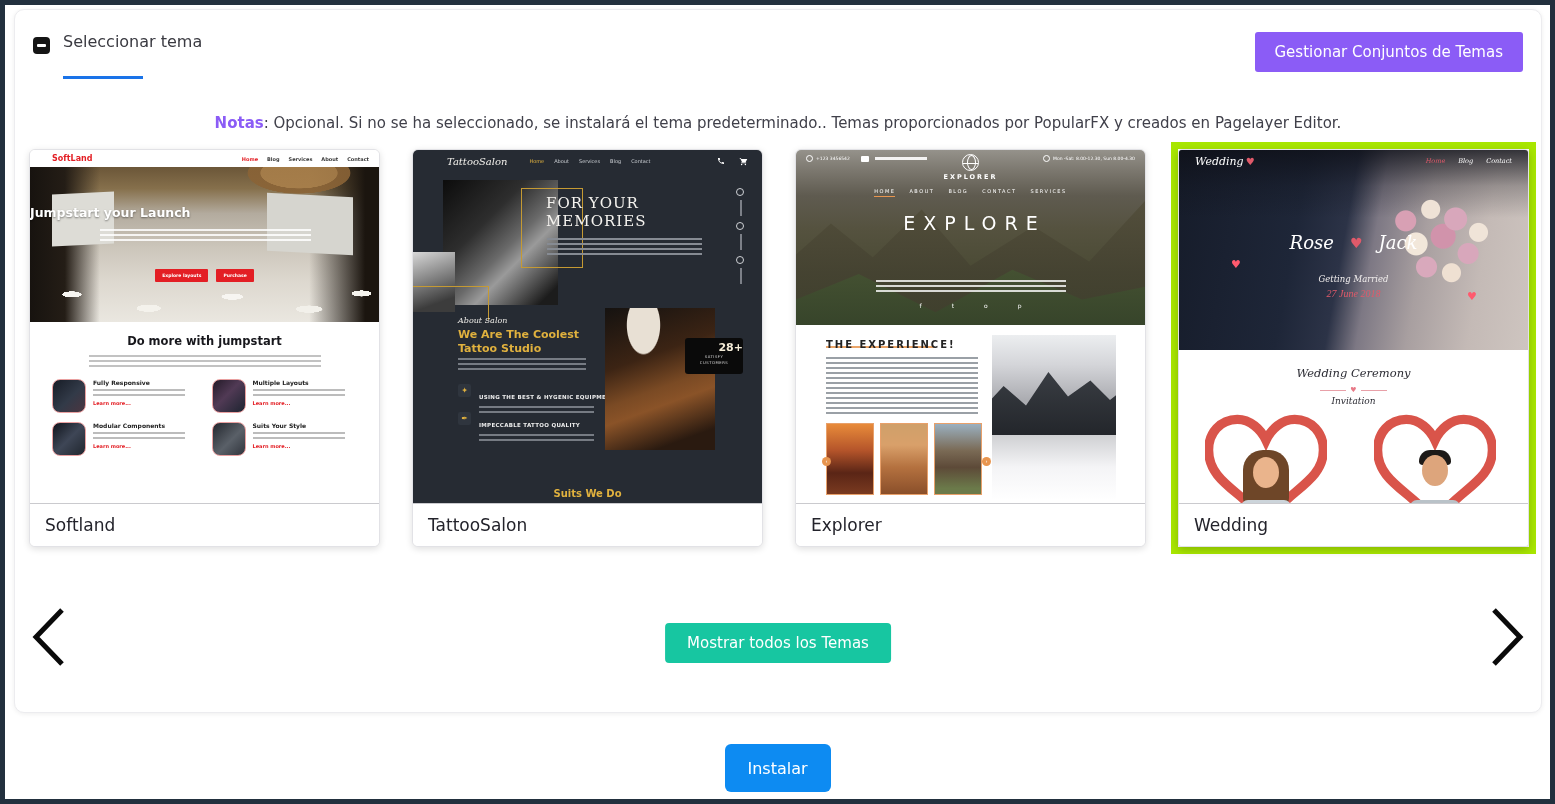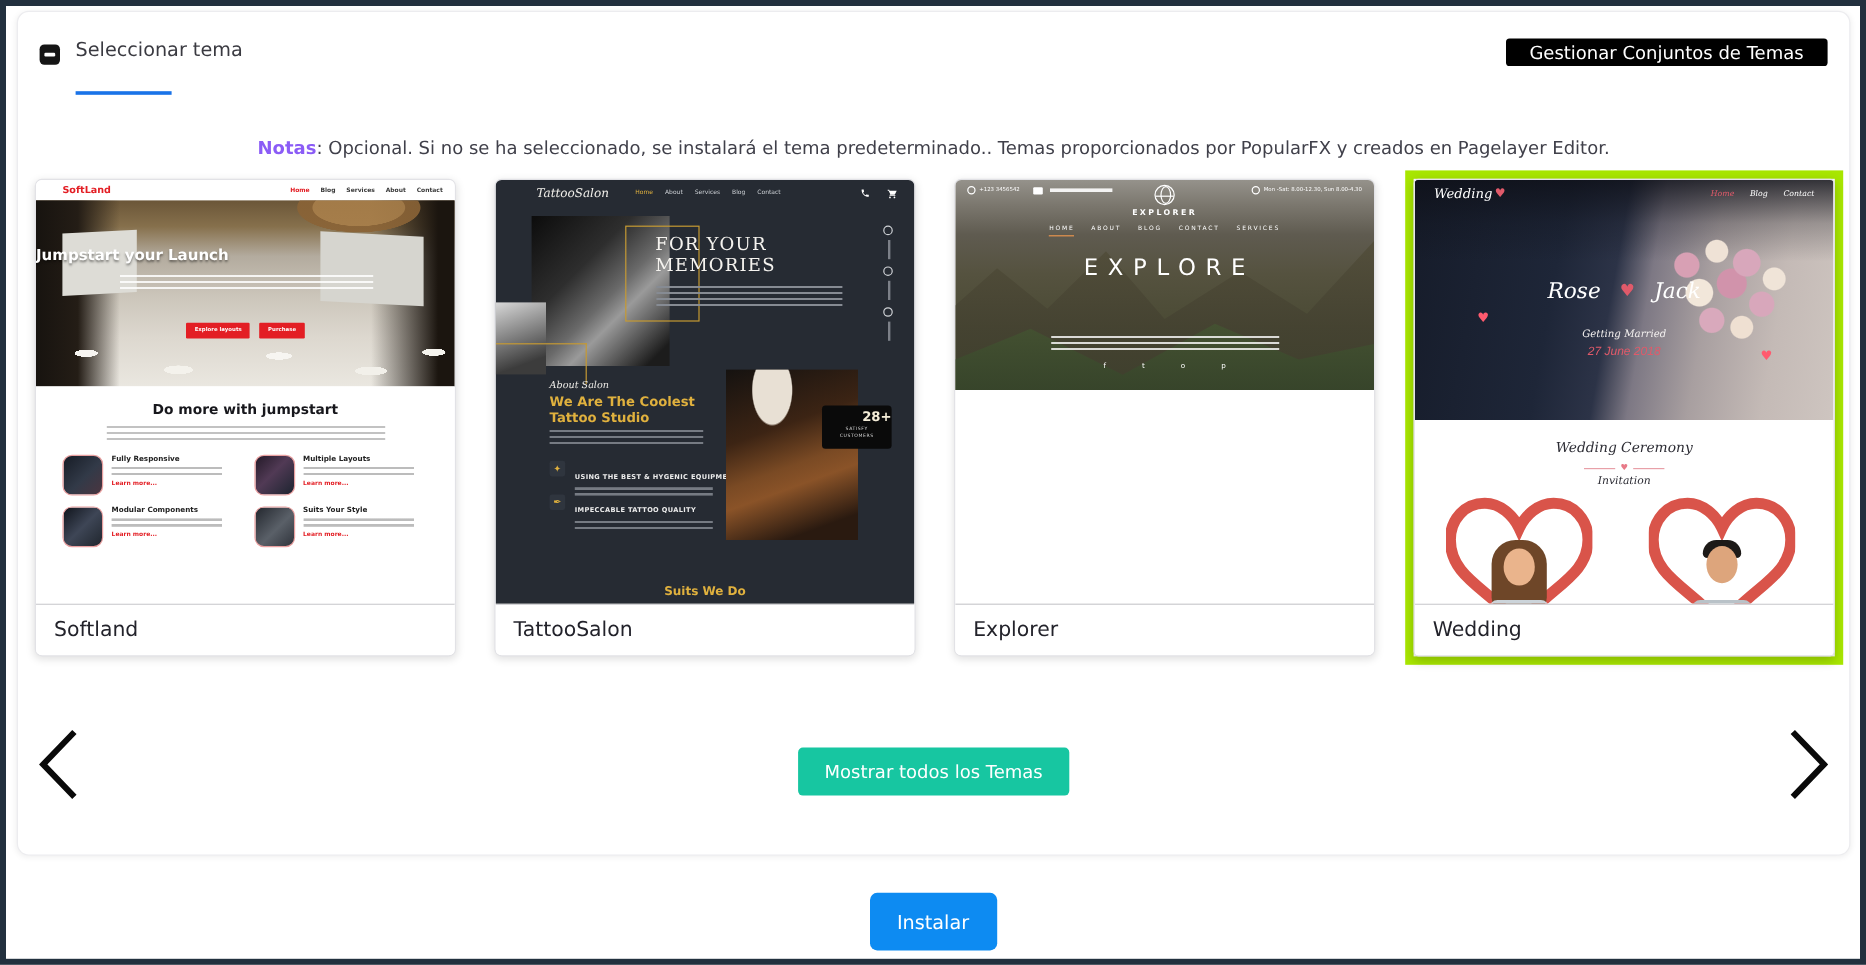--- a/index.html
+++ b/index.html
@@ -26,22 +26,22 @@
     content:""; position:absolute; left:4px; top:7px; width:9px; height:3px;
     background:#fff; border-radius:1px;
   }
   .panel-title {
     position:absolute; left:48px; top:22px; font-size:16px; color:#3a3a41;
   }
   .title-underline {
     position:absolute; left:48px; top:66px; width:80px; height:3px; background:#1a73e8;
   }
   .manage-btn {
-    position:absolute; right:18px; top:22px; height:23px; padding:0 20px;
-    background:#000000; color:#fff; border:none; border-radius:3px;
+    position:absolute; right:18px; top:22px; height:40px; padding:0 20px;
+    background:#8b5cf6; color:#fff; border:none; border-radius:3px;
     font-size:15px; font-family:inherit; cursor:pointer;
   }
   .note-line { position:absolute; left:0; right:0; top:104px; text-align:center; font-size:15px; color:#40404a; }
   .note-line b { color:#8b5cf6; }
   
   .cards-row {
     position:absolute; left:0; top:139px; width:100%;
     display:flex; gap:32px; padding:0 14px; align-items:flex-start;
   }
   .theme-card {
@@ -210,21 +210,21 @@
   .wd-nav { margin-left:auto; display:flex; gap:13px; font-family:"DejaVu Serif","Liberation Serif",serif;
     font-style:italic; font-size:6.5px; color:#fff; }
   .wd-nav span:first-child { color:#e05a6a; }
   .wd-heart-s { position:absolute; color:#ff5a6e; font-size:11px; }
   .wd-names { position:absolute; left:0; right:0; top:82px; display:flex; justify-content:center; align-items:center; gap:16px;
     font-family:"DejaVu Serif","Liberation Serif",serif; font-style:italic; color:#fff; font-size:18px; }
   .wd-names .mid { color:#e05a6a; font-size:14px; font-style:normal; }
   .wd-tagline { position:absolute; left:0; right:0; top:124px; text-align:center;
     font-family:"DejaVu Serif","Liberation Serif",serif; font-style:italic; font-size:8.5px; color:#f2efee; }
   .wd-date { position:absolute; left:0; right:0; top:138px; text-align:center;
-    font-family:Liberation Sans, sans-serif; font-style:italic; font-size:10px; color:#e05a6a; }
+    font-family:Liberation Serif, serif; font-style:italic; font-size:10px; color:#e05a6a; }
   .wd-body { position:relative; height:153px; background:#fff; }
   .wd-ceremony { position:absolute; left:0; right:0; top:16px; text-align:center;
     font-family:"DejaVu Serif","Liberation Serif",serif; font-style:italic; font-size:11.5px; color:#2b2b33; }
   .wd-divider { position:absolute; left:0; right:0; top:36px; display:flex; justify-content:center; align-items:center; gap:4px; }
   .wd-divider i { width:26px; height:1px; background:#e8a0a8; }
   .wd-divider span { color:#e87a88; font-size:7px; font-style:normal; }
   .wd-invite { position:absolute; left:0; right:0; top:46px; text-align:center;
     font-family:"DejaVu Serif","Liberation Serif",serif; font-style:italic; font-size:9px; color:#2b2b33; }
   .wd-heartbox { position:absolute; top:64px; width:122px; height:92px; }
   .wd-heartbox svg { position:absolute; inset:0; }
@@ -426,20 +426,33 @@
           </div>
           <div class="ex-line1">EXPLORE</div>
           <div class="ex-hero-par bars"></div>
           <div class="ex-socials">
             <span>f</span>
             <span>t</span>
             <span>o</span>
             <span>p</span>
           </div>
         </div>
+        <div class="ex-body">
+          <div class="ex-h2-line"></div>
+          <div class="ex-h2">THE EXPERIENCE!</div>
+          <div class="ex-pars bars"></div>
+          <div class="ex-gallery">
+            <div class="ex-g ex-g1"></div>
+            <div class="ex-g ex-g2"></div>
+            <div class="ex-g ex-g3"></div>
+          </div>
+          <div class="ex-garrow" style="left:26px;">‹</div>
+          <div class="ex-garrow" style="left:186px;">›</div>
+          <div class="ex-bigimg"></div>
+        </div>
       </div>
       <div class="card-label">Explorer</div>
     </div>
 
     <div class="selected-frame">
       <div class="theme-card">
         <div class="preview">
           <div class="wd-hero">
             <div class="wd-bouquet"></div>
             <div class="wd-navbar">

